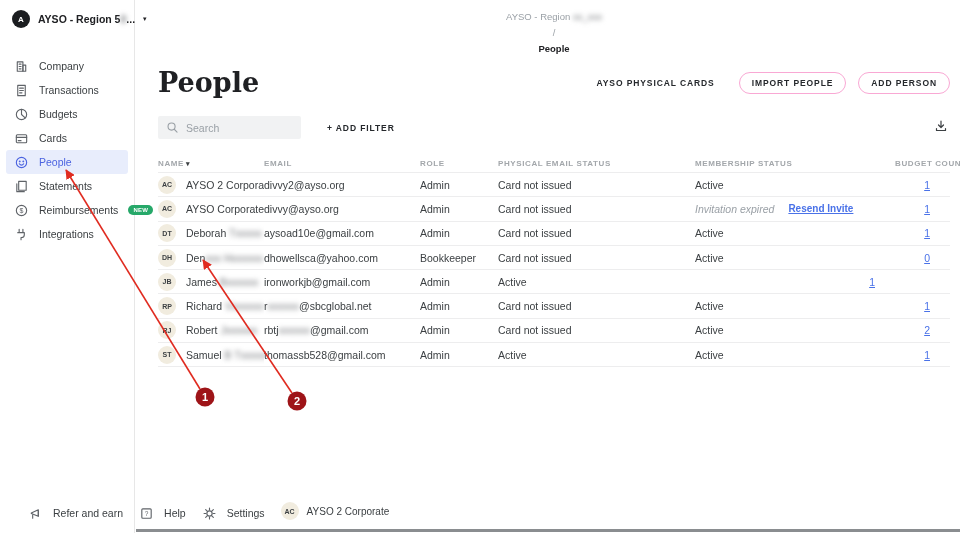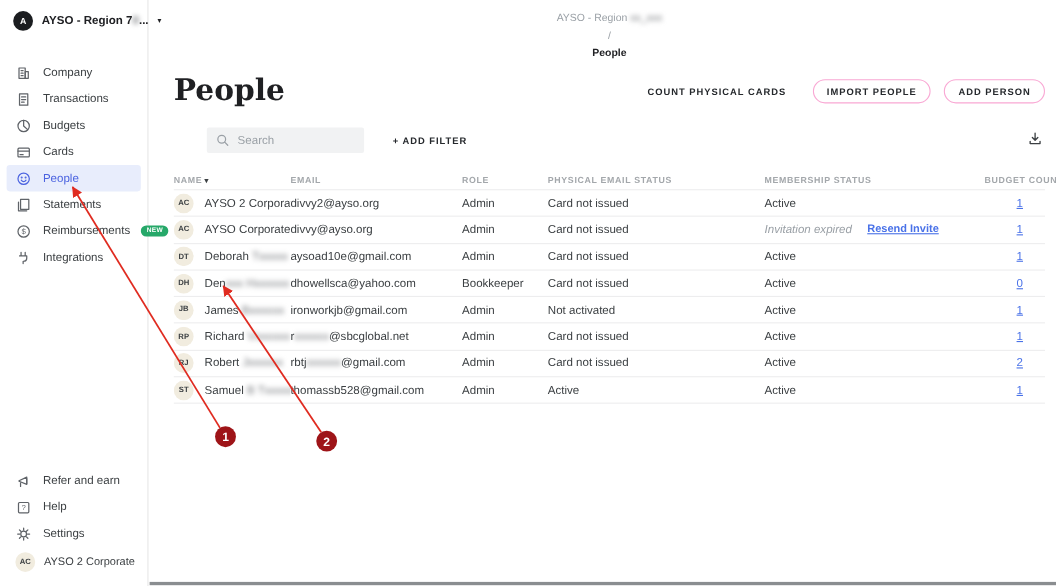--- a/index.html
+++ b/index.html
@@ -18,40 +18,40 @@
                 font-size:8px; font-weight:bold; display:flex; align-items:center; justify-content:center; flex:none; }
   .org-name { font-size:10.5px; font-weight:bold; color:#202124; margin-left:8px; white-space:nowrap; display:flex; }
   .org .caret { font-size:7px; color:#202124; margin-left:8px; }
   .nav { margin-top:26px; padding:0 6px; display:flex; flex-direction:column;justify-content:flex-end; }
   .nav-item { display:flex; align-items:center; gap:10px; height:24px; padding:0 8px;
               border-radius:3px; font-size:10.5px; color:#3c4043; cursor:pointer; white-space:nowrap; }
   .nav-item.active { background:#e8edfc; color:#4b63e0; }
   .nav-item.active svg.icon { stroke:#4b63e0; }
   .badge-new { background:#26a869; color:#fff; font-size:6px; font-weight:bold;
                padding:2px 5px; border-radius:7px; letter-spacing:.3px; }
-  .sidebar-footer { margin-top:auto; padding:0 6px 8px; display:flex; flex-direction:column; }
+  .sidebar-footer { margin-top:auto; padding:0 20px 8px; display:flex; flex-direction:row;align-items:flex-end; }
   .account { display:flex; align-items:center; gap:8px; height:28px; padding:0 8px; font-size:10px; cursor:pointer; white-space:nowrap; }
   .avatar-badge { width:18px; height:18px; border-radius:50%; background:#f1ecdf; color:#3c4043;
                   font-size:7px; font-weight:bold; display:flex; align-items:center; justify-content:center; flex:none; }
 
   
   .main { position:absolute; left:136px; right:0; top:0; bottom:0; padding:0 10px 0 22px; }
   .breadcrumb { padding-top:11px; font-size:9.5px; color:#9aa0a6; display:flex; gap:5px; align-items:center;flex-direction:column; }
   .breadcrumb .current { color:#202124; font-weight:bold; }
   .page-header { display:flex; align-items:center; margin-top:13px; }
   .page-title { font-family:"DejaVu Serif","Liberation Serif",serif; font-weight:bold;
                 font-size:27px; color:#1f2023; }
   .header-actions { margin-left:auto; display:flex; align-items:center; gap:12px; }
   .btn { font-family:inherit; font-size:8.5px; font-weight:bold; letter-spacing:.9px;
          color:#25282c; background:none; border:none; padding:5px 12px; cursor:pointer; white-space:nowrap; }
   .btn.pill { border:1px solid #f9a8d4; border-radius:13px; }
 
   .toolbar { display:flex; align-items:center; margin-top:18px; }
   .search { width:143px; height:23px; background:#f1f2f3; border-radius:2px;
-            display:flex; align-items:center; gap:7px; padding:0 8px;margin-left:30px; }
+            display:flex; align-items:center; gap:7px; padding:0 8px; }
   .search input { border:none; background:transparent; outline:none; width:100%;
                   font-size:10.5px; color:#3c4043; font-family:inherit; }
   .search input::placeholder { color:#9aa0a6; }
   .add-filter { margin-left:14px; }
   .download-btn { margin-left:auto; cursor:pointer; background:none; border:none; padding:2px; }
 
   
   .table { margin-top:15px; }
   .thead, .trow { display:grid; grid-template-columns:106px 156px 78px 197px 200px 1fr; align-items:center; }
   .thead { height:19px; border-bottom:1px solid #ededee; }
@@ -71,21 +71,21 @@
   .annotation-layer { position:absolute; inset:0; pointer-events:none; z-index:10; }
   .hscrollbar { position:absolute; left:136px; right:0; bottom:1px; height:3px; background:#8a8d90; z-index:5; }
 </style>
 </head>
 <body>
 
 <aside class="sidebar">
   <div class="org">
     <span class="org-avatar">A</span>
     <span class="org-name">
-        <span>AYSO - Region 7</span>
+        <span>AYSO - Region 5</span>
         <span class="redacted">0</span>
         <span>...</span>
       </span>
     <span class="caret">▾</span>
   </div>
 
   <nav class="nav">
     <div class="nav-item">
       <svg class="icon" width="15" height="15" viewBox="0 0 16 16">
           <rect x="3.5" y="3" width="6" height="10"></rect>
@@ -179,21 +179,21 @@
 <main class="main">
   <div class="breadcrumb">
     <span><span>AYSO - Region</span> <span class="redacted">xx_xxx</span></span>
     <span>/</span>
     <span class="current">People</span>
   </div>
 
   <div class="page-header">
     <h1 class="page-title">People</h1>
     <div class="header-actions">
-      <button class="btn">COUNT PHYSICAL CARDS</button>
+      <button class="btn">AYSO PHYSICAL CARDS</button>
       <button class="btn pill">IMPORT PEOPLE</button>
       <button class="btn pill">ADD PERSON</button>
     </div>
   </div>
 
   <div class="toolbar">
     <div class="search">
       <svg class="icon" width="13" height="13" viewBox="0 0 14 14" style="stroke:#9aa0a6">
           <circle cx="6" cy="6" r="3.8"></circle>
           <path d="M8.9 8.9l3 3"></path>
@@ -274,21 +274,20 @@
     </div>
     <div class="budget-cell"><span class="budget-link">0</span></div>
   </div>
         <div class="trow">
     <div class="name-cell">
       <span class="avatar-badge">JB</span>
       <span><span>James </span><span class="redacted">Bxxxxxx</span></span>
     </div>
     <div><span>ironworkjb@gmail.com</span></div>
     <div>Admin</div>
-    <div>Not activated</div>
     <div class="membership-cell">
       <span class="membership-status">Active</span>
 
     </div>
     <div class="budget-cell"><span class="budget-link">1</span></div>
   </div>
         <div class="trow">
     <div class="name-cell">
       <span class="avatar-badge">RP</span>
       <span><span>Richard </span><span class="redacted">Vxxxxxx</span></span>

